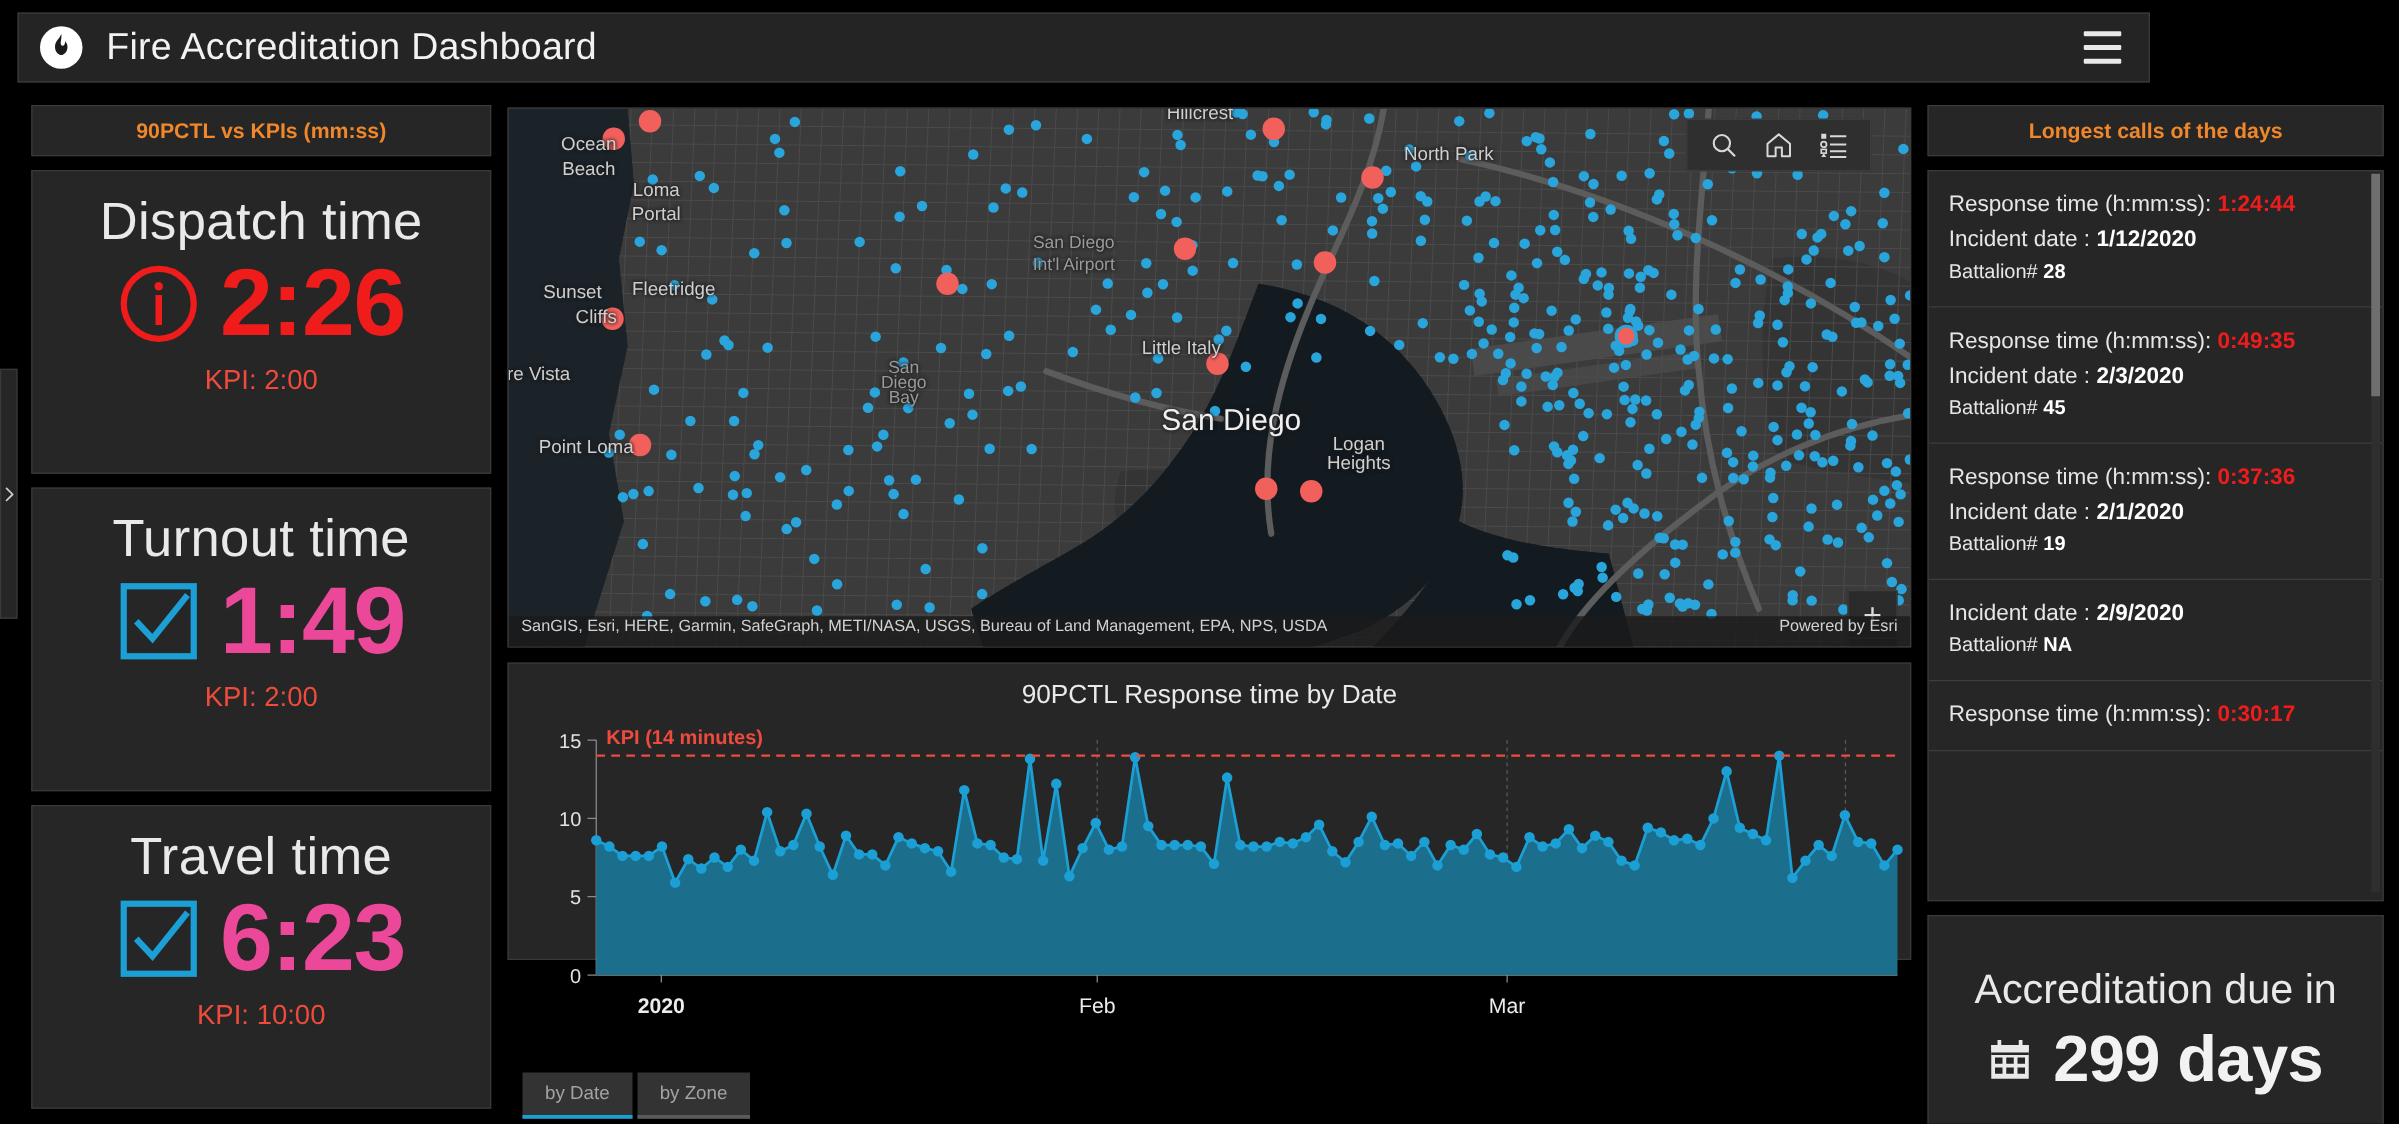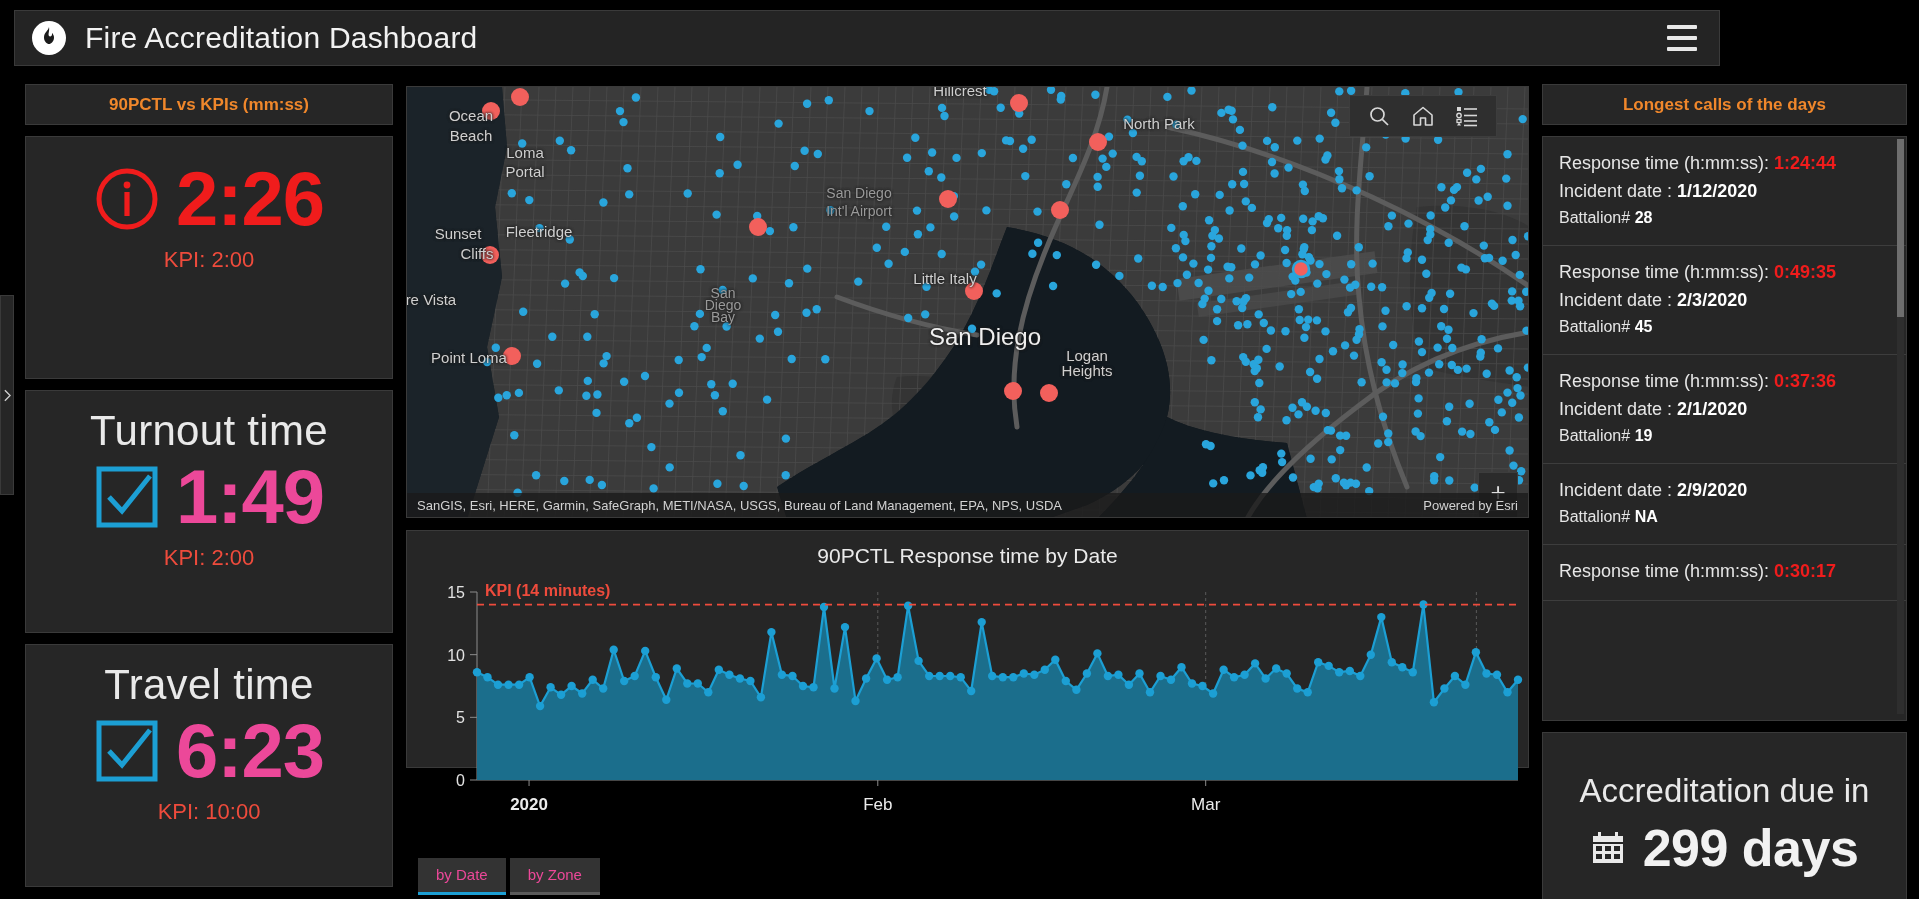--- a/index.html
+++ b/index.html
@@ -81,40 +81,40 @@
     position: absolute; right: 10px; top: 385px; width: 40px;
     background: #2b2b2b; border: 1px solid #3d3d3d;
   }
   .map-zoom div {
     height: 38px; display: flex; align-items: center; justify-content: center;
     color: #dcdcdc; font-size: 26px; cursor: pointer; line-height: 1;
   }
   .map-zoom div:first-child { border-bottom: 1px solid #4a4a4a; }
   .map-attrib {
     position: absolute; left: 0; right: 0; bottom: 0; height: 24px;
-    background: rgba(25,25,25,.78); display: flex; align-items: center;
+    background: rgba(25,25,25,.78); display: flex; 
     justify-content: space-between; padding: 0 10px;
     color: #d2d2d2; font-size: 13px;
   }
 
   
   .chart-wrap {
     position: absolute; left: 406px; top: 530px;
     width: 1123px; height: 238px;
     background: #262626; border: 1px solid #3a3a3a;
   }
   .chart-title {
     text-align: center; color: #eaeaea; font-size: 21px;
     padding-top: 13px; font-weight: 400;
   }
   .chart-plot { position: relative; margin-top: 6px; height: 252px; }
   .chart-plot svg { display: block; }
   .tabs { position: absolute; left: 418px; top: 858px; display: flex; gap: 4px; }
   .tab {
-    background: #333; color: #ec4899; font-size: 15px;
+    background: #333; color: #a3a3a3; font-size: 15px;
     padding: 8px 18px 9px; border-bottom: 3px solid #5a5a5a; cursor: pointer;
   }
   .tab.active { border-bottom-color: #1c9fd4; }
 
   
   .right-col { position: absolute; left: 1542px; top: 84px; width: 365px; }
   .calls-list {
     margin-top: 11px; background: #262626; border: 1px solid #3a3a3a;
     height: 585px; overflow: hidden; position: relative;
   }
@@ -169,20 +169,21 @@
   <div class="edge-handle">
     <svg viewBox="0 0 8 14" width="7" height="13">
         <path d="M1 1 L7 7 L1 13" fill="none" stroke="#cfcfcf" stroke-width="1.6"></path>
       </svg>
   </div>
 
   <div class="left-col">
     <div class="panel-title">90PCTL vs KPIs (mm:ss)</div>
 
     <div class="kpi-card">
+      <div class="kpi-name">Dispatch time</div>
       <div class="kpi-row">
         <span class="kpi-icon">
           <svg viewBox="0 0 66 66" width="66" height="66">
             <circle cx="33" cy="33" r="28" fill="none" stroke="#f01c1c" stroke-width="5"></circle>
             <circle cx="33" cy="19" r="3.4" fill="#f01c1c"></circle>
             <rect x="30.4" y="26" width="5.2" height="24" fill="#f01c1c"></rect>
           </svg>
         </span>
         <span class="kpi-value bad">2:26</span>
       </div>

